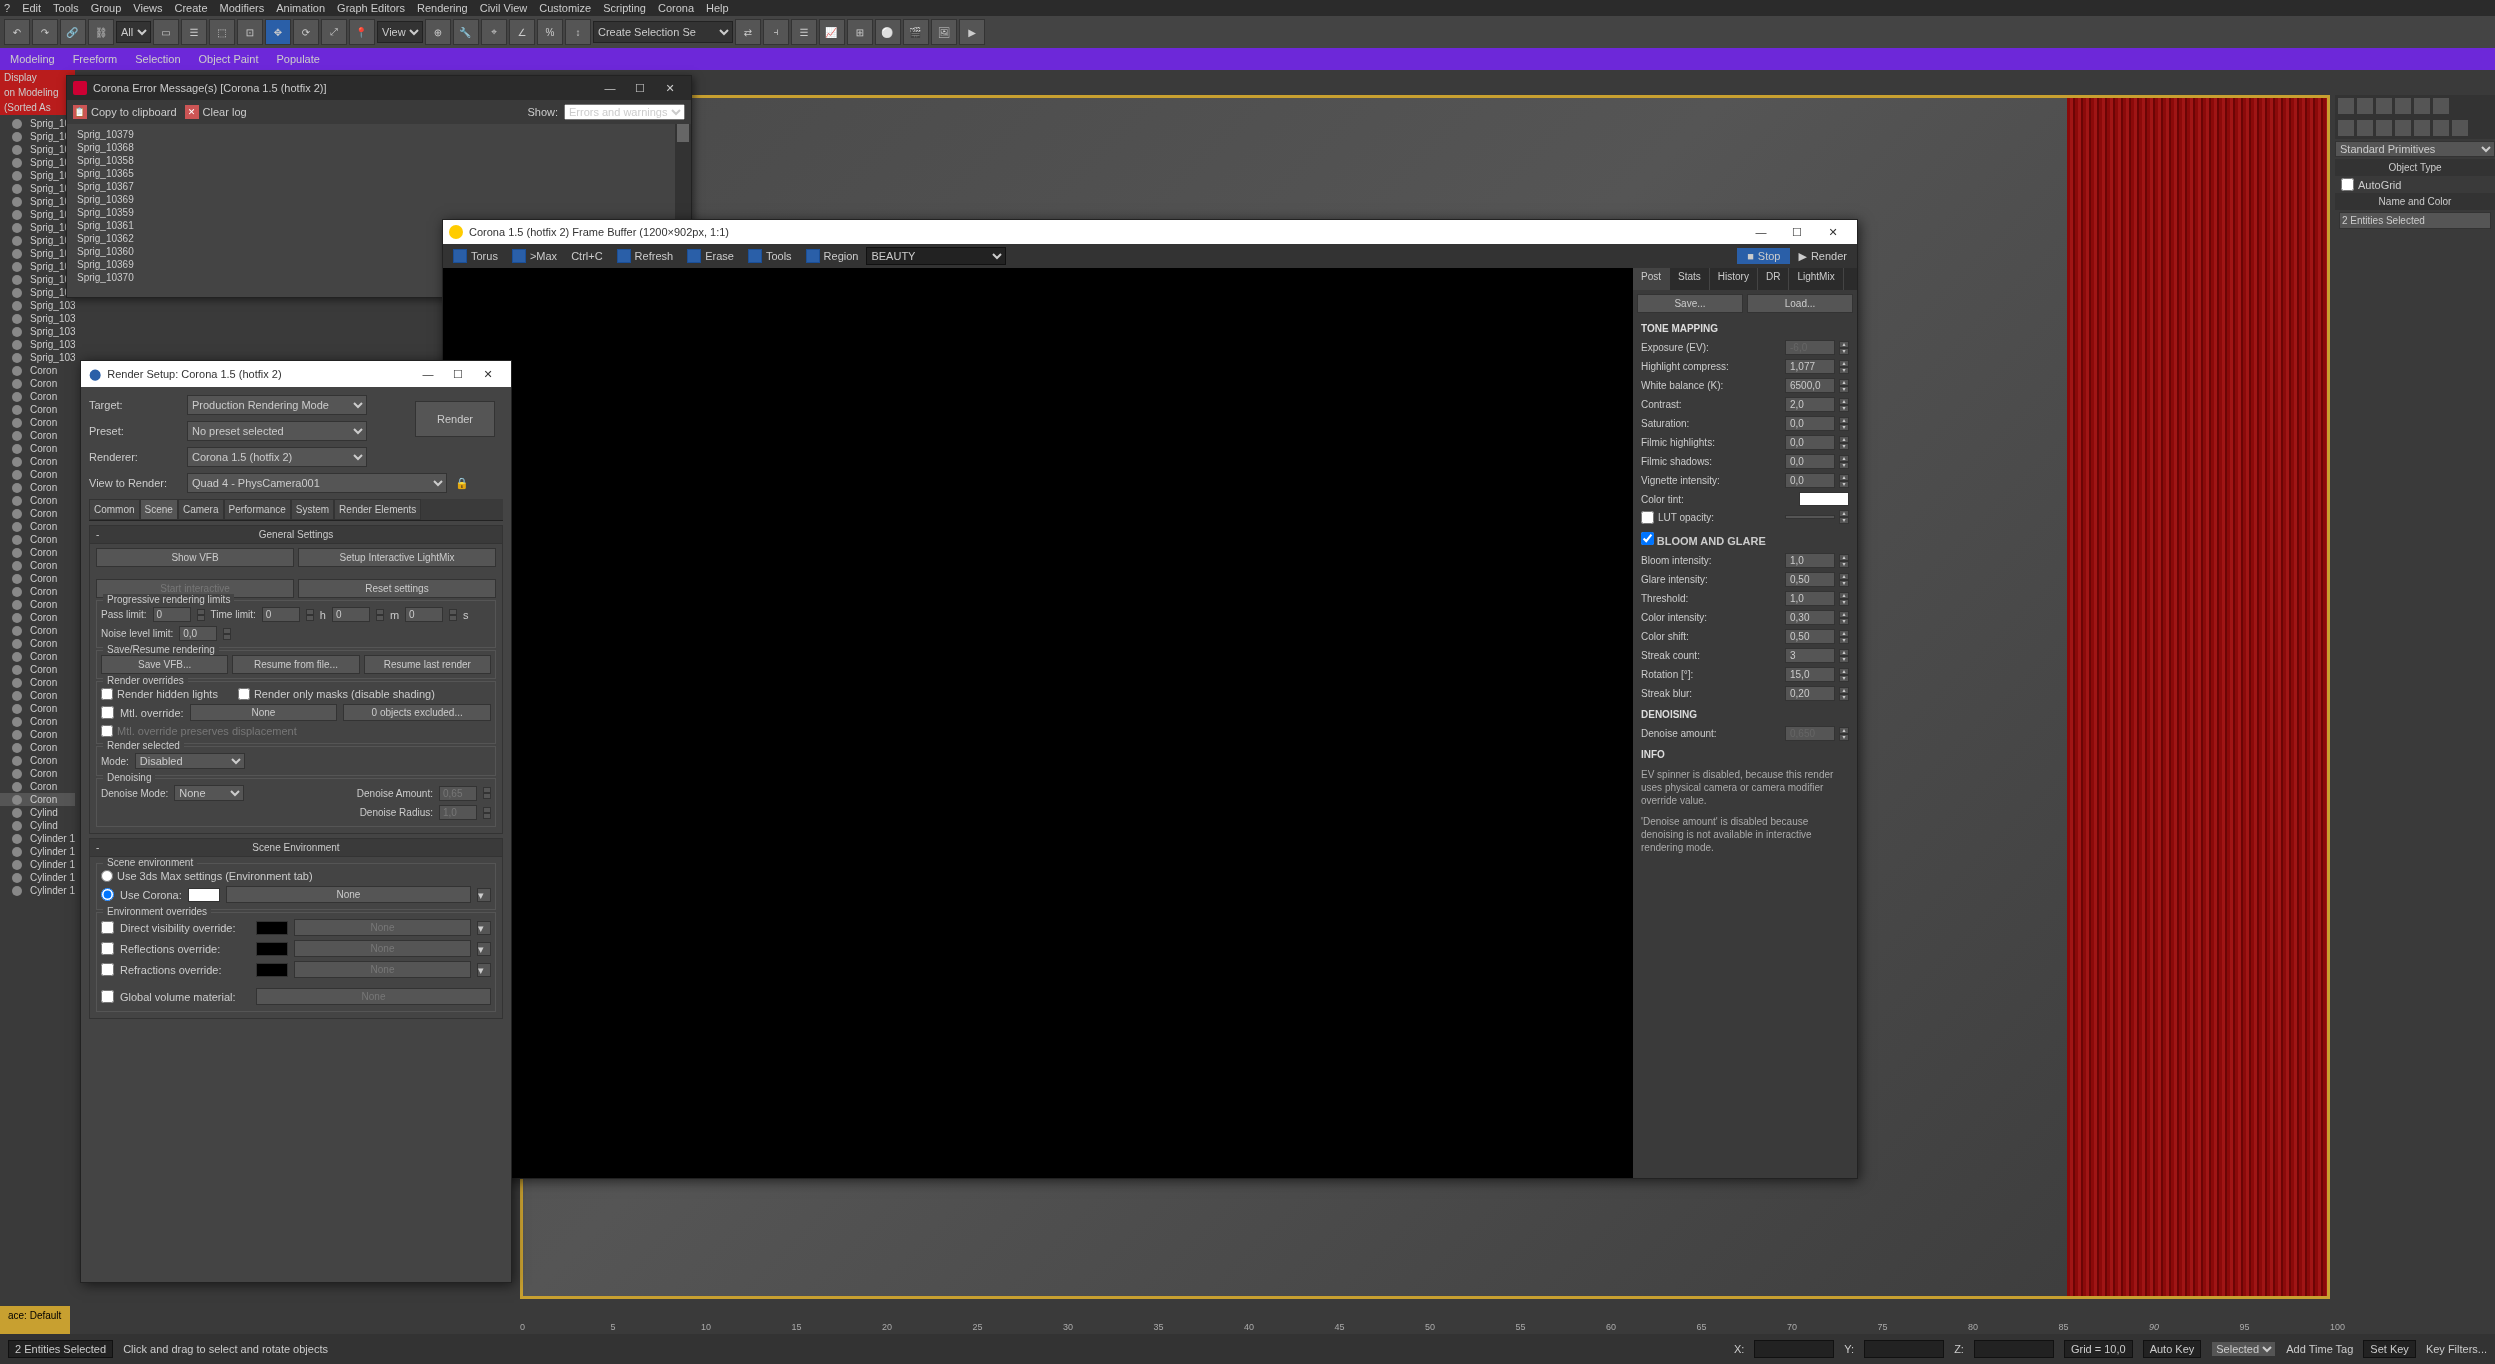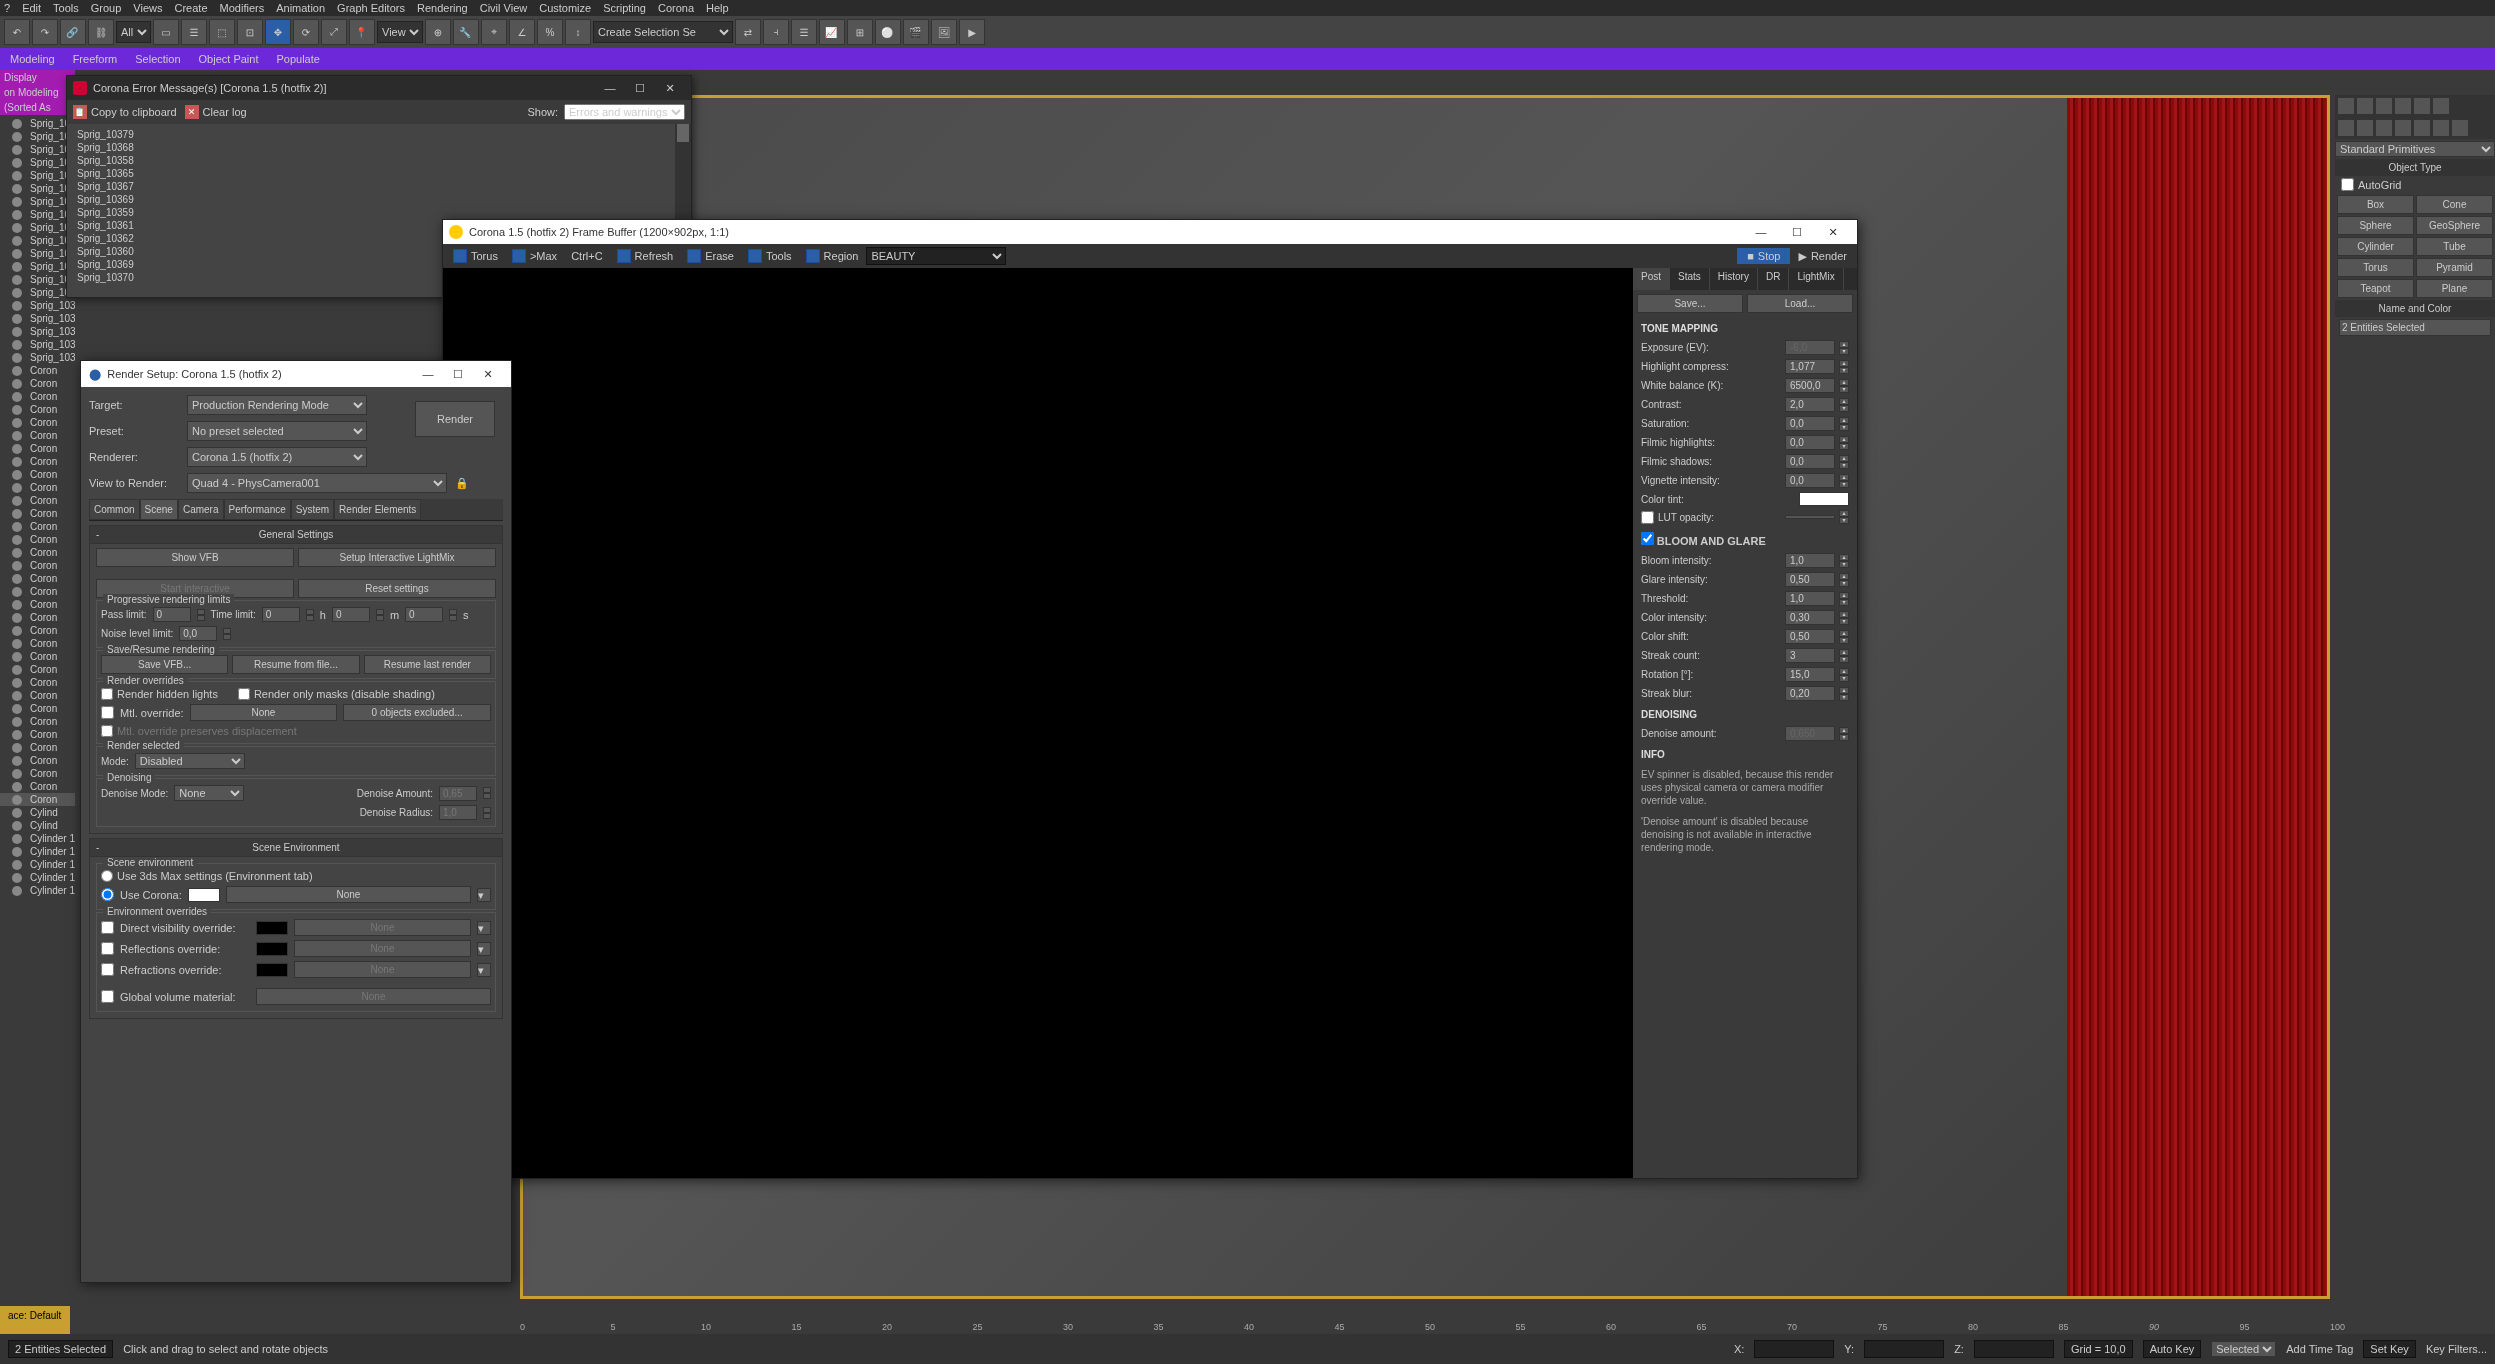--- a/index.html
+++ b/index.html
@@ -5,21 +5,21 @@
 *{margin:0;padding:0;box-sizing:border-box;font-family:'Segoe UI',Tahoma,sans-serif;font-size:11px;color:#ccc;user-select:none}
 body{background:#3a3a3a;overflow:hidden;position:relative;width:2495px;height:1364px}
 .menubar{background:#2b2b2b;height:16px;display:flex;gap:12px;padding:0 4px;align-items:center;font-size:11px}
 .menubar span{cursor:pointer}
 .toolbar{background:#444;height:32px;display:flex;align-items:center;gap:2px;padding:0 4px}
 .toolbar .btn{width:26px;height:26px;background:#555;border:1px solid #333;display:flex;align-items:center;justify-content:center;font-size:10px}
 .toolbar .btn.active{background:#2a5fa8}
 .toolbar select{background:#333;border:1px solid #222;color:#ccc;height:22px;font-size:11px}
 .sub-toolbar{background:#6d28d9;height:22px;display:flex;align-items:center;gap:18px;padding:0 10px;font-size:11px}
 .left-panel{position:absolute;left:0;top:70px;width:75px;background:#3a3a3a;height:1240px;overflow:hidden}
-.left-panel .hdr{background:#a21caf;padding:2px 4px;font-size:10px}
+.left-panel .hdr{background:#b91c1c;padding:2px 4px;font-size:10px}
 .left-panel .tree{padding:2px 0}
 .left-panel .tree div{padding:1px 4px 1px 30px;font-size:10px;white-space:nowrap;position:relative}
 .left-panel .tree div::before{content:'';position:absolute;left:12px;top:2px;width:10px;height:10px;background:#888;border-radius:50%}
 .left-panel .tree div.sel{background:#555}
 .viewport{position:absolute;left:520px;top:95px;right:165px;bottom:65px;background:#555;border:3px solid #c8a030}
 .viewport .wire{position:absolute;inset:0;background:linear-gradient(135deg,#4a4a4a 0%,#555 40%,#3a3a3a 100%)}
 .viewport .red-area{position:absolute;right:0;top:0;width:260px;height:100%;background:repeating-linear-gradient(90deg,#8b0a0a,#8b0a0a 3px,#a01515 3px,#a01515 6px,#6b0505 6px,#6b0505 8px)}
 .err-win{position:absolute;left:66px;top:75px;width:626px;height:223px;background:#444;border:1px solid #222;box-shadow:2px 2px 8px rgba(0,0,0,.5)}
 .err-win .titlebar{height:24px;background:#2b2b2b;display:flex;align-items:center;padding:0 6px;gap:6px}
 .err-win .titlebar .cicon{width:14px;height:14px;background:#c03;border-radius:2px}
@@ -720,32 +720,20 @@
       <div></div>
       <div></div>
       <div></div>
   </div>
   <select style="width:100%;background:#555;border:1px solid #333;color:#ccc;margin:2px 0"><option>Standard Primitives</option></select>
   <div class="hdr">Object Type</div>
   <div class="chk2">
       <input type="checkbox" style="">
       <label>AutoGrid</label>
     </div>
-  <div class="grid2" id="prims">
-      <button>Box</button>
-      <button>Cone</button>
-      <button>Sphere</button>
-      <button>GeoSphere</button>
-      <button>Cylinder</button>
-      <button>Tube</button>
-      <button>Torus</button>
-      <button>Pyramid</button>
-      <button>Teapot</button>
-      <button>Plane</button>
-    </div>
   <div class="hdr">Name and Color</div>
   <div class="sel-row"><input value="2 Entities Selected" style=""></div>
 </div>
 
 <div class="timeline">
   <div class="ticks" id="ticks">
       <span style="left: 0%;">0</span>
       <span style="left: 5%;">5</span>
       <span style="left: 10%;">10</span>
       <span style="left: 15%;">15</span>

